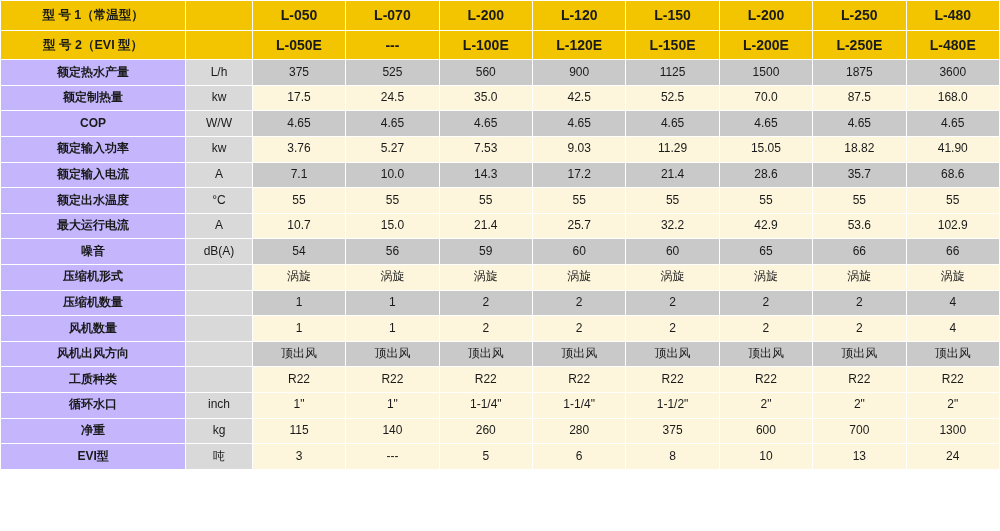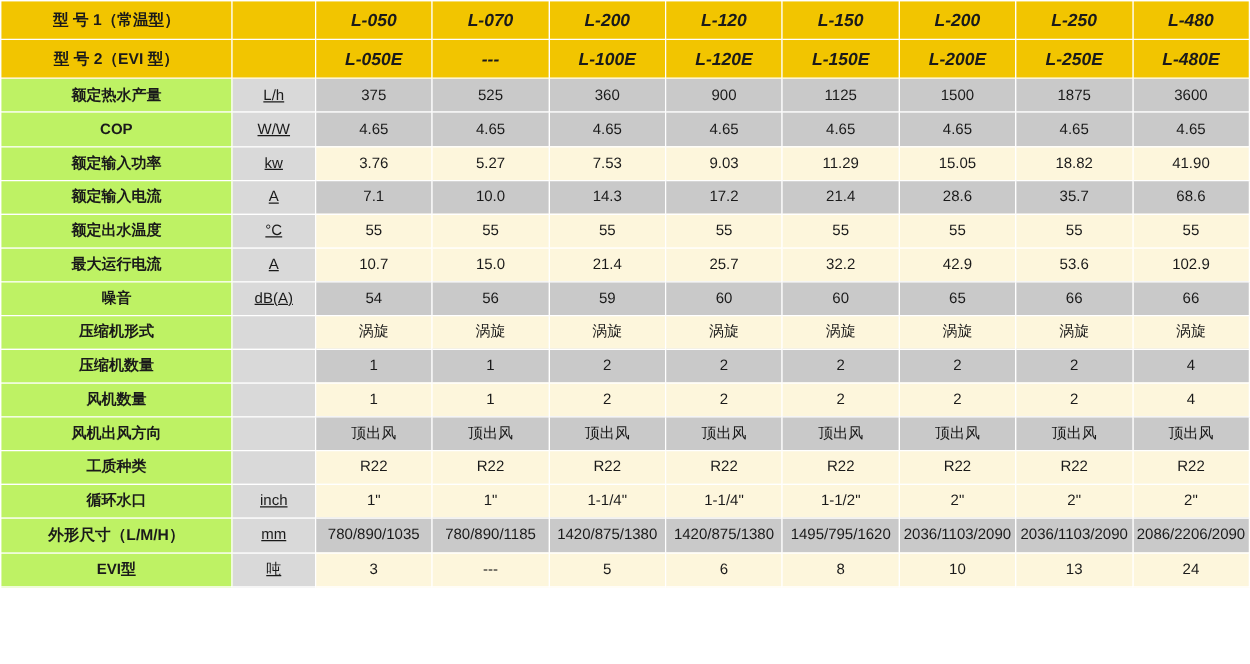--- a/index.html
+++ b/index.html
@@ -29,42 +29,40 @@
     padding: 0;
     line-height: 1.15;
   }
   
   col.c-label { width: 178px; }
   col.c-unit  { width: 64px; }
   col.c-model { width: 89.75px; }
 
   
   td.label {
-    background: #bef264;
+    background: #c4b5fd;
     font-weight: bold;
     font-size: 13px;
     color: #1a1a1a;
     text-align: center;
   }
   td.label.small { font-size: 12.5px; }
   td.unit {
     background: #d9d9d9;
     font-size: 11px;
     color: #333333;
-    text-decoration: underline;
   }
   td.unit.yellowrow {
     background: #f2c500;
   }
   
   tr.headrow td.model {
     background: #f2c500;
     font-weight: bold;
     font-size: 14px;
-    font-style: italic;
   }
   tr.headrow td.label {
     background: #f2c500;
   }
   tr.headrow td.unit {
     background: #f2c500;
   }
   
   td.model.dark { background: #c9c9c9; }
   td.model.cream { background: #fdf6dc; }
@@ -108,26 +106,38 @@
         <td class="model">L-150E</td>
         <td class="model">L-200E</td>
         <td class="model">L-250E</td>
         <td class="model">L-480E</td>
       </tr>
       <tr>
         <td class="label">额定热水产量</td>
         <td class="unit">L/h</td>
         <td class="model dark">375</td>
         <td class="model dark">525</td>
-        <td class="model dark">360</td>
+        <td class="model dark">560</td>
         <td class="model dark">900</td>
         <td class="model dark">1125</td>
         <td class="model dark">1500</td>
         <td class="model dark">1875</td>
         <td class="model dark">3600</td>
+      </tr>
+      <tr>
+        <td class="label">额定制热量</td>
+        <td class="unit">kw</td>
+        <td class="model cream">17.5</td>
+        <td class="model cream">24.5</td>
+        <td class="model cream">35.0</td>
+        <td class="model cream">42.5</td>
+        <td class="model cream">52.5</td>
+        <td class="model cream">70.0</td>
+        <td class="model cream">87.5</td>
+        <td class="model cream">168.0</td>
       </tr>
       <tr>
         <td class="label">COP</td>
         <td class="unit">W/W</td>
         <td class="model dark">4.65</td>
         <td class="model dark">4.65</td>
         <td class="model dark">4.65</td>
         <td class="model dark">4.65</td>
         <td class="model dark">4.65</td>
         <td class="model dark">4.65</td>
@@ -260,30 +270,30 @@
         <td class="model cream">1"</td>
         <td class="model cream">1"</td>
         <td class="model cream">1-1/4"</td>
         <td class="model cream">1-1/4"</td>
         <td class="model cream">1-1/2"</td>
         <td class="model cream">2"</td>
         <td class="model cream">2"</td>
         <td class="model cream">2"</td>
       </tr>
       <tr>
-        <td class="label small">外形尺寸（L/M/H）</td>
-        <td class="unit">mm</td>
-        <td class="model dark">780/890/1035</td>
-        <td class="model dark">780/890/1185</td>
-        <td class="model dark">1420/875/1380</td>
-        <td class="model dark">1420/875/1380</td>
-        <td class="model dark">1495/795/1620</td>
-        <td class="model dark">2036/1103/2090</td>
-        <td class="model dark">2036/1103/2090</td>
-        <td class="model dark">2086/2206/2090</td>
+        <td class="label">净重</td>
+        <td class="unit">kg</td>
+        <td class="model cream">115</td>
+        <td class="model cream">140</td>
+        <td class="model cream">260</td>
+        <td class="model cream">280</td>
+        <td class="model cream">375</td>
+        <td class="model cream">600</td>
+        <td class="model cream">700</td>
+        <td class="model cream">1300</td>
       </tr>
       <tr>
         <td class="label">EVI型</td>
         <td class="unit">吨</td>
         <td class="model cream">3</td>
         <td class="model cream">---</td>
         <td class="model cream">5</td>
         <td class="model cream">6</td>
         <td class="model cream">8</td>
         <td class="model cream">10</td>

